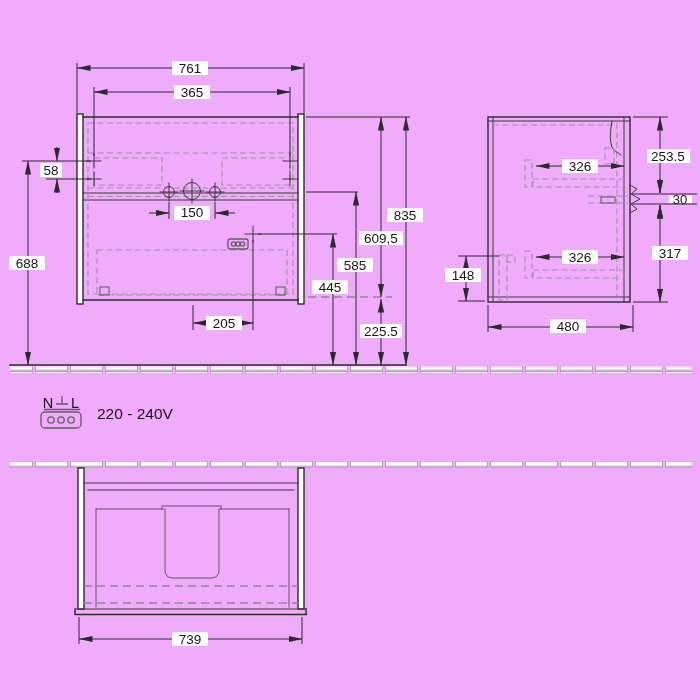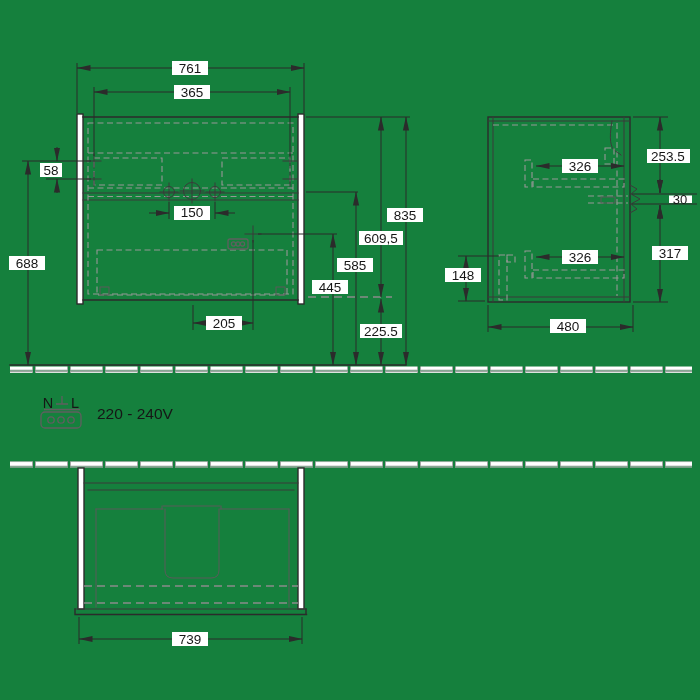--- a/index.html
+++ b/index.html
@@ -1,16 +1,16 @@
 <!DOCTYPE html>
 <html><head>
 <meta charset="utf-8">
 <style>
   html,body{margin:0;padding:0;background:#fff;}
-  .canvas{width:700px;height:700px;background:#15803d;position:relative;overflow:hidden;}
+  .canvas{width:700px;height:700px;background:#f0abfc;position:relative;overflow:hidden;}
   svg{display:block;}
   .ln   {stroke:#2b2b2b;stroke-width:1.4;fill:none;stroke-linecap:square;}
   .ln2  {stroke:#3a3a3a;stroke-width:1;fill:none;stroke-linecap:square;}
   .ln3  {stroke:#5a5a5a;stroke-width:1;fill:none;stroke-linecap:square;}
   .panel{stroke:#2b2b2b;stroke-width:1.4;fill:#ffffff;}
   .dsh  {stroke:#979797;stroke-width:1.1;fill:none;stroke-dasharray:6 3.5;}
   .dsh2 {stroke:#8a8a8a;stroke-width:1.3;fill:none;stroke-dasharray:8 5;}
   .dim  {stroke:#2b2b2b;stroke-width:1;fill:none;}
   .sym  {stroke:#5f5f5f;stroke-width:1.3;fill:none;}
   .bg   {fill:#ffffff;}

